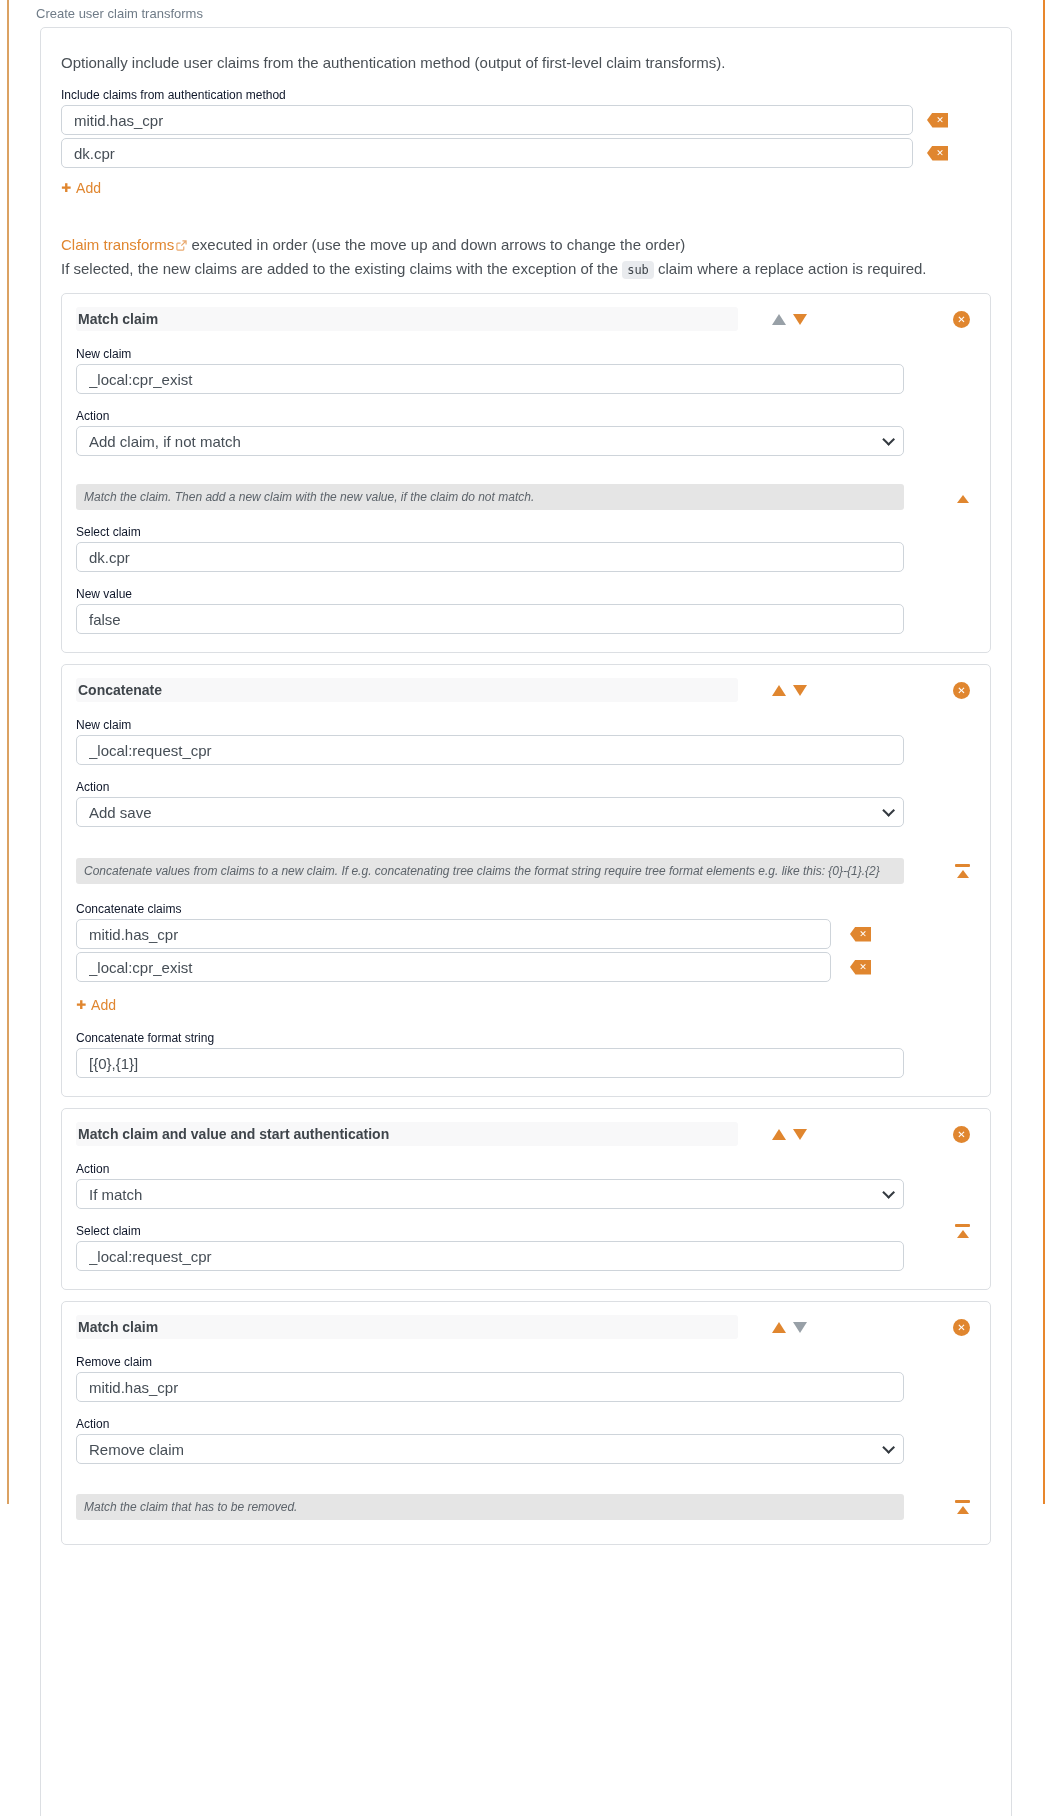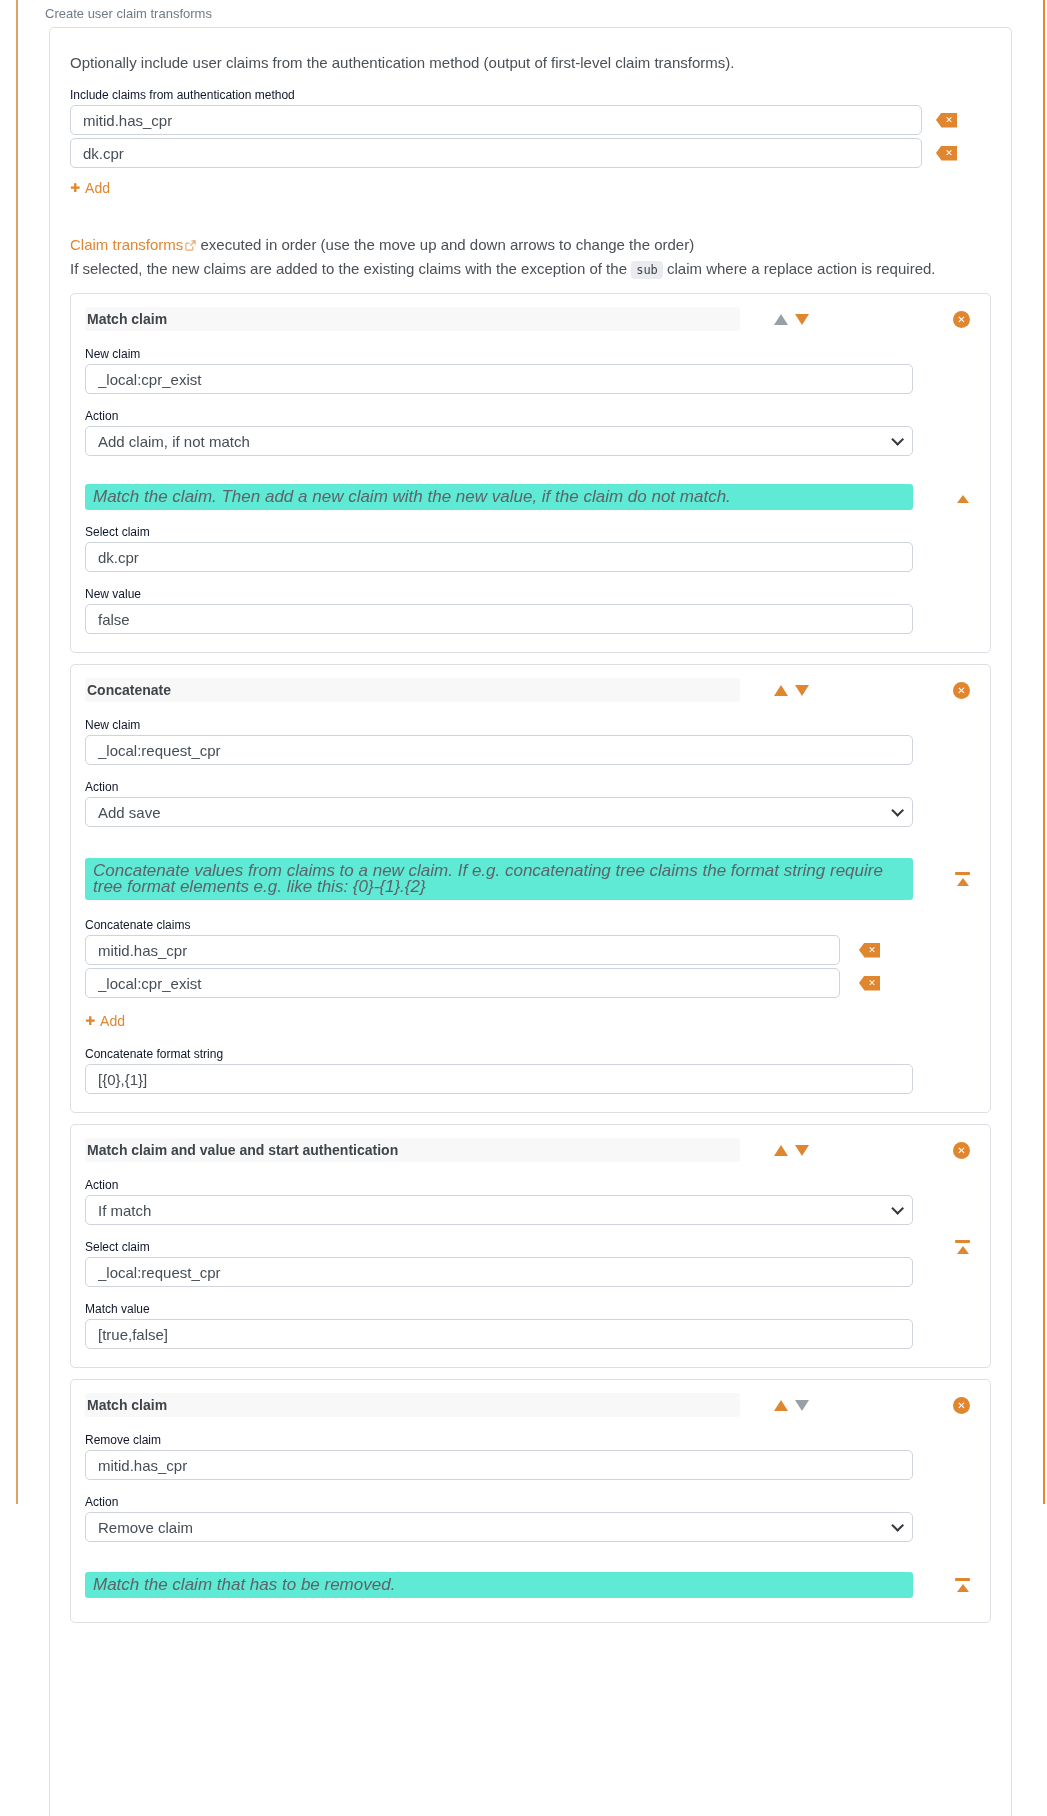--- a/index.html
+++ b/index.html
@@ -4,21 +4,21 @@
 <style>
   * { box-sizing: border-box; margin: 0; padding: 0; }
   html,body { background:#fff; }
   body {
     width: 1047px; height: 1816px; overflow: hidden;
     font-family: "Liberation Sans", "DejaVu Sans", sans-serif;
     color: #4a5056;
   }
   .outer {
     height: 1504px;
-    margin-left: 16px; margin-right: 2px;
+    margin-left: 7px; margin-right: 2px;
     border-left: 2px solid #dba263;
     border-right: 2px solid #e8872d;
   }
   .legend {
     padding: 6px 0 6px 27px;
     font-size: 13px; color: #6f7b87;
   }
   .panel {
     margin: 0 31px;
     border: 1px solid #dcdfe3;
@@ -95,22 +95,22 @@
     display: flex; align-items: center; cursor: pointer;
   }
   .sel .chev {
     margin-left: auto; width: 9px; height: 9px;
     border-right: 2px solid #343a40; border-bottom: 2px solid #343a40;
     transform: rotate(45deg) translateY(-3px);
   }
   
   .hint-row { display: flex; align-items: center; margin-top: 28px; }
   .hint {
-    width: 828px; background: #5eead4; border-radius: 3px;
-    font-size: 17px; font-style: italic; color: #5d646b;
+    width: 828px; background: #e5e5e5; border-radius: 3px;
+    font-size: 12px; font-style: italic; color: #5d646b;
     padding: 5px 8px; line-height: 16px;
   }
   .gutter { flex: 1; display: flex; justify-content: flex-end; padding-right: 6px; }
   .collapse-ico { width: 15px; cursor: pointer; }
   .collapse-ico .bar { height: 3px; background: #e0862f; border-radius: 1px; }
   .collapse-ico .tri { margin: 3px auto 0; width: 0; height: 0; border-left: 6px solid transparent; border-right: 6px solid transparent; border-bottom: 8px solid #e0862f; }
   .label-icon-row { display: flex; align-items: flex-end; }
   .label-icon-row .sm-label { margin-bottom: 0; }
   .auth-box {
     width: 828px; border: 1px solid #ced4da; border-radius: 5px;
@@ -283,24 +283,20 @@
           <div class="gutter">
             <span class="collapse-ico">
                 <span class="bar" style="display:block"></span>
                 <span class="tri" style="display:block"></span>
               </span>
           </div>
         </div>
         <input class="tb in-card" style="margin-top: 3px;" value="_local:request_cpr">
       </div>
 
-      <div class="grp">
-        <div class="sm-label">Match value</div>
-        <input class="tb in-card" value="[true,false]" style="">
-      </div>
 
     </div>
 
     
     <div class="ct-card" style="padding-bottom:24px">
       <div class="ct-head">
         <div class="ct-title">Match claim</div>
         <div class="arrows">
           <span class="tri-up"></span>
           <span class="tri-down tri-disabled"></span>

